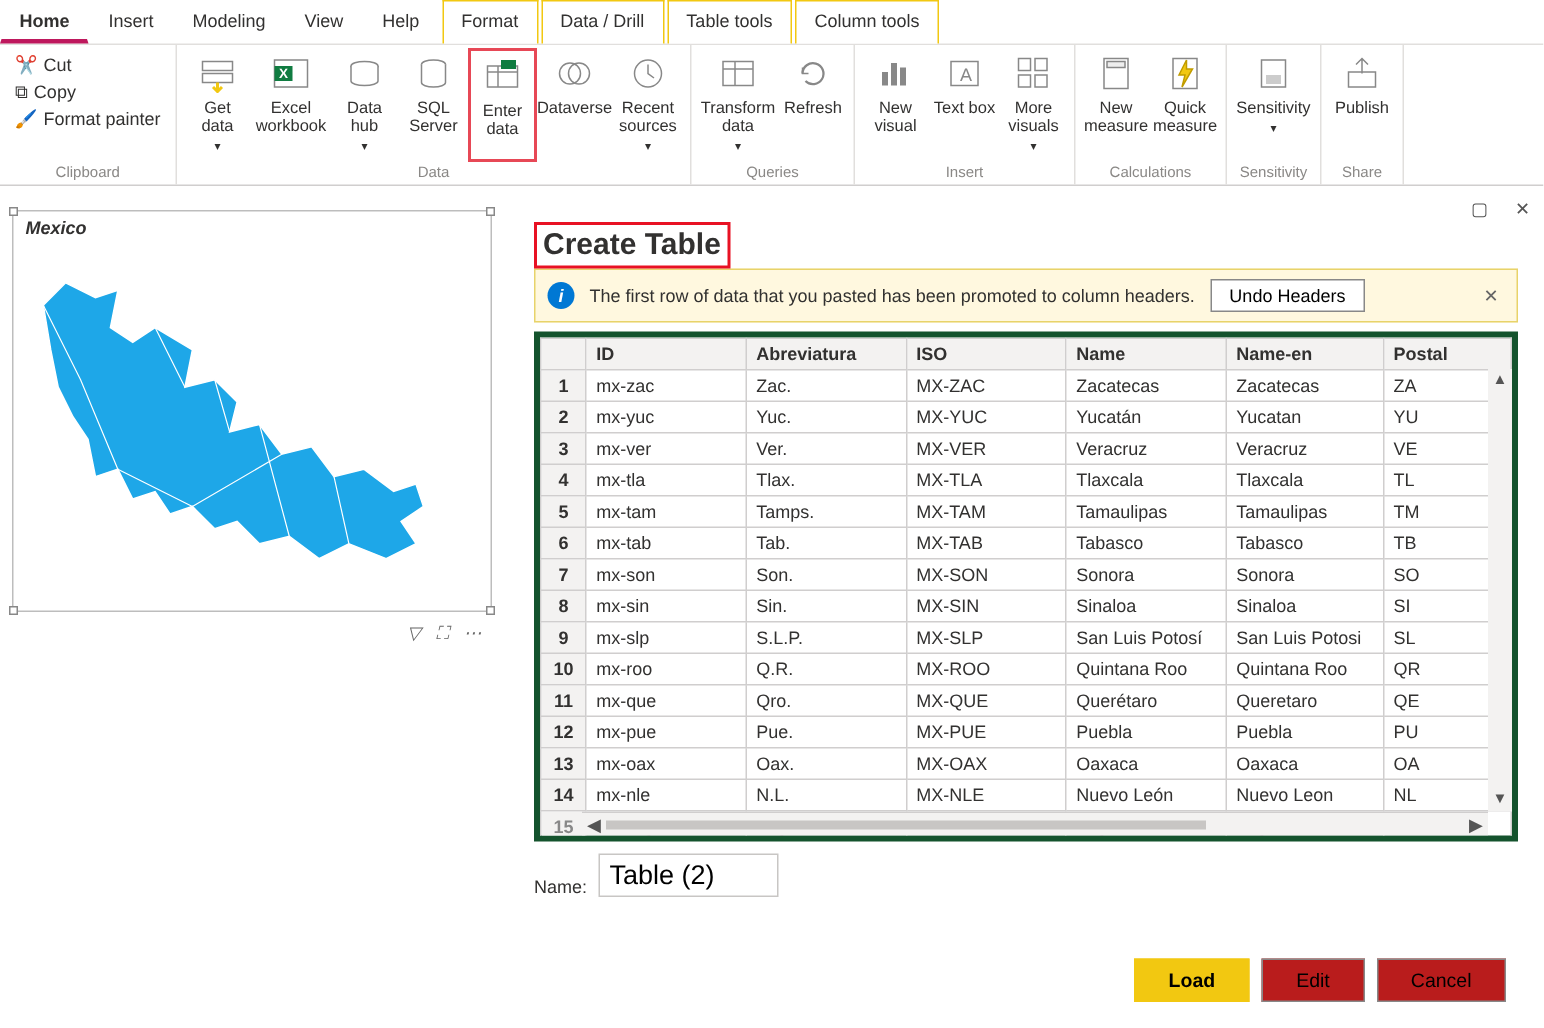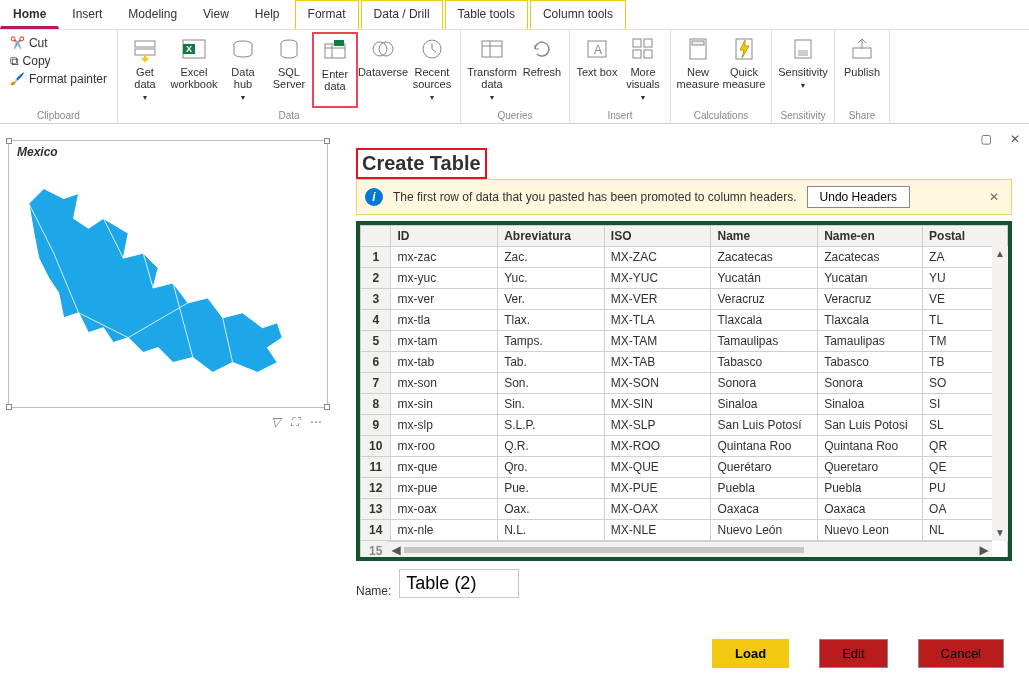--- a/index.html
+++ b/index.html
@@ -43,21 +43,21 @@
 .c-id { width: 98px; } .c-ab { width: 98px; } .c-iso { width: 98px; } .c-name { width: 98px; } .c-en { width: 92px; } .c-po { width: 78px; }
 .last-row td { color: #888; }
 .hscroll { position:absolute; bottom:0; left:28px; right:16px; height:16px; background:#f3f2f1; border-top:1px solid #d0cece; display:flex; align-items:center; }
 .hscroll .arrow { width:16px; text-align:center; color:#555; cursor:pointer; }
 .hscroll .track { flex:1; height:10px; position:relative; }
 .hscroll .thumb { position:absolute; left:0; width:70%; top:2px; height:6px; background:#c8c6c4; }
 .vscroll { position:absolute; top:21px; right:0; bottom:16px; width:16px; background:#f3f2f1; display:flex; flex-direction:column; align-items:center; }
 .vscroll .arrow { height:16px; line-height:16px; color:#555; cursor:pointer; font-size:10px; }
 .name-row { display:flex; align-items:flex-end; gap:8px; margin:8px 16px; font-size:12px; }
 .name-row input { padding:3px 6px; border:1px solid #c8c6c4; width:120px; font-size:18px; }
-.dlg-buttons { position:absolute; bottom:16px; right:24px; display:flex; gap:30px; }
+.dlg-buttons { position:absolute; bottom:16px; right:24px; display:flex; gap:8px; }
 .btn { padding:6px 22px; border:1px solid #888; background:#b91c1c; cursor:pointer; font-size:13px; }
 .btn.primary { background:#f2c811; border-color:#f2c811; font-weight:600; }
 svg { display:block; }
 </style>
 </head>
 <body>
 
 <div class="tabs">
   <div class="tab active">Home</div>
   <div class="tab">Insert</div>
@@ -186,20 +186,30 @@
             </svg>
           </div>
           <span class="lbl">Refresh</span>
         </div>
     </div>
     <div class="group-lbl">Queries</div>
   </div>
 
   <div class="group">
     <div class="group-items">
+      <div class="vbtn">
+          <div class="icon24">
+            <svg width="26" height="26">
+              <rect x="4" y="12" width="4" height="9" fill="#888"></rect>
+              <rect x="10" y="6" width="4" height="15" fill="#888"></rect>
+              <rect x="16" y="9" width="4" height="12" fill="#888"></rect>
+            </svg>
+          </div>
+          <span class="lbl">New visual</span>
+        </div>
       <div class="vbtn">
           <div class="icon24">
             <svg width="26" height="26">
               <rect x="4" y="5" width="18" height="16" fill="#fff" stroke="#888"></rect>
               <text x="10" y="18" font-size="12" fill="#888">A</text>
             </svg>
           </div>
           <span class="lbl">Text box</span>
         </div>
       <div class="vbtn">

